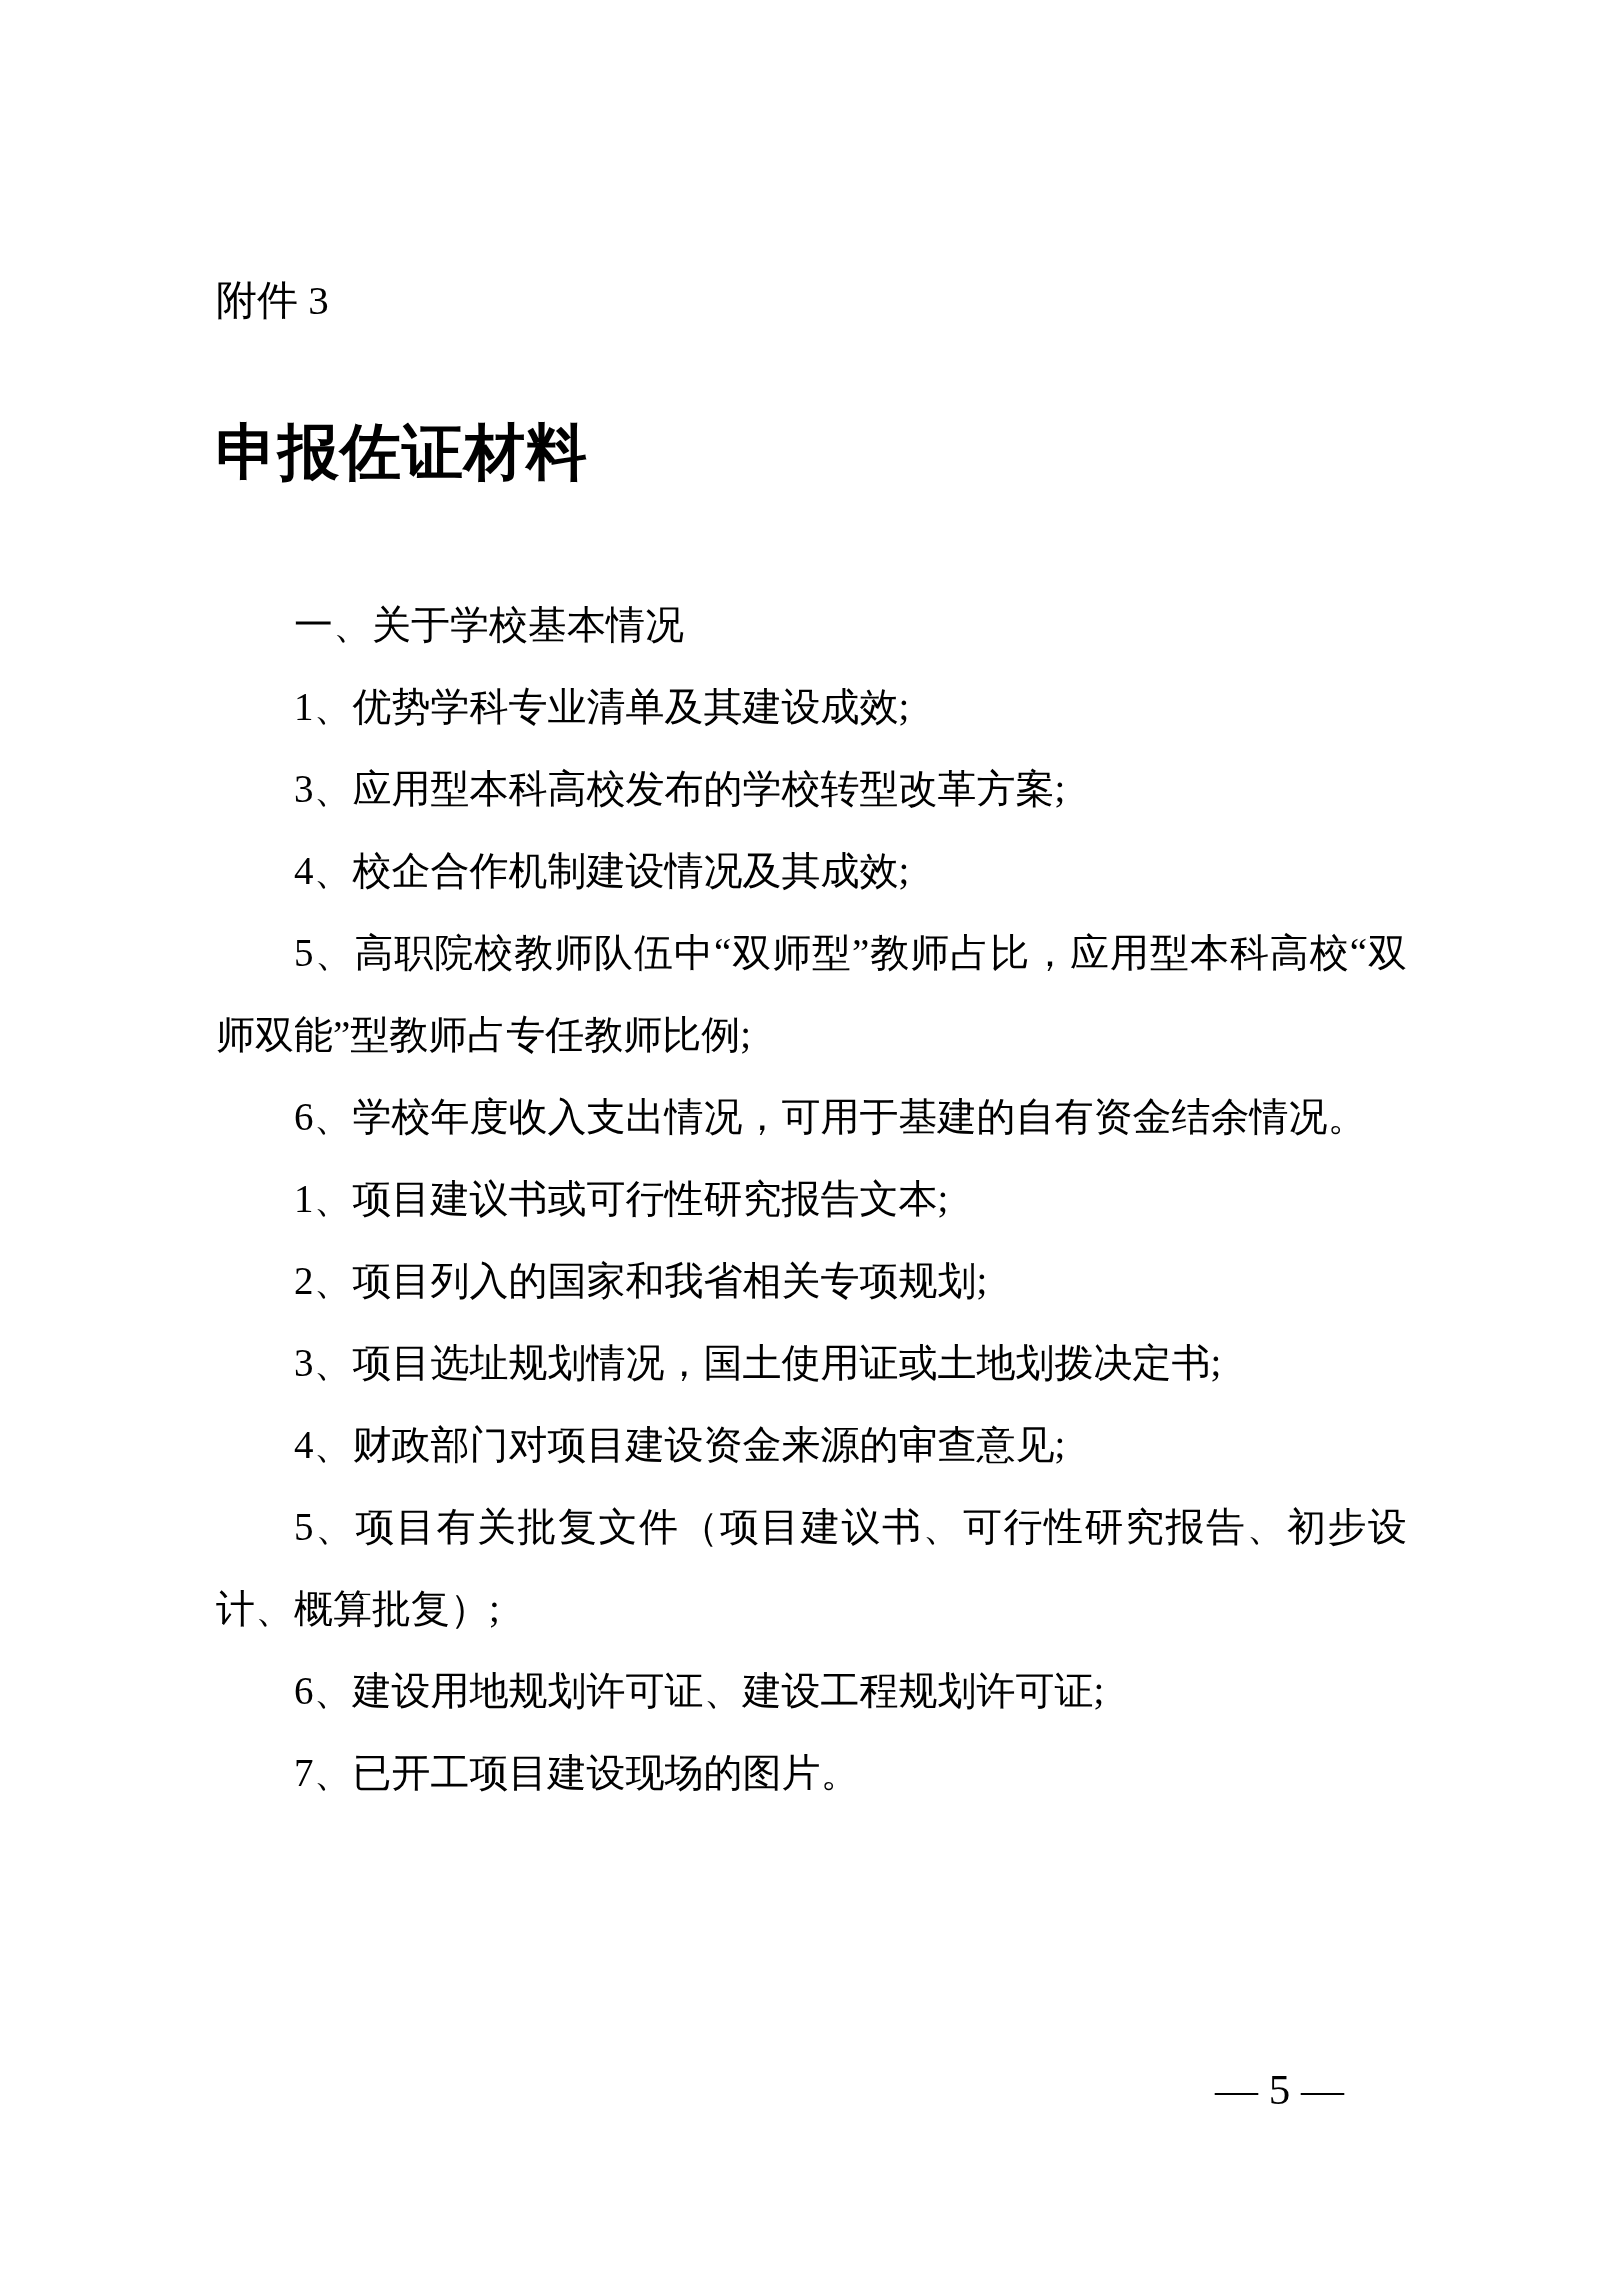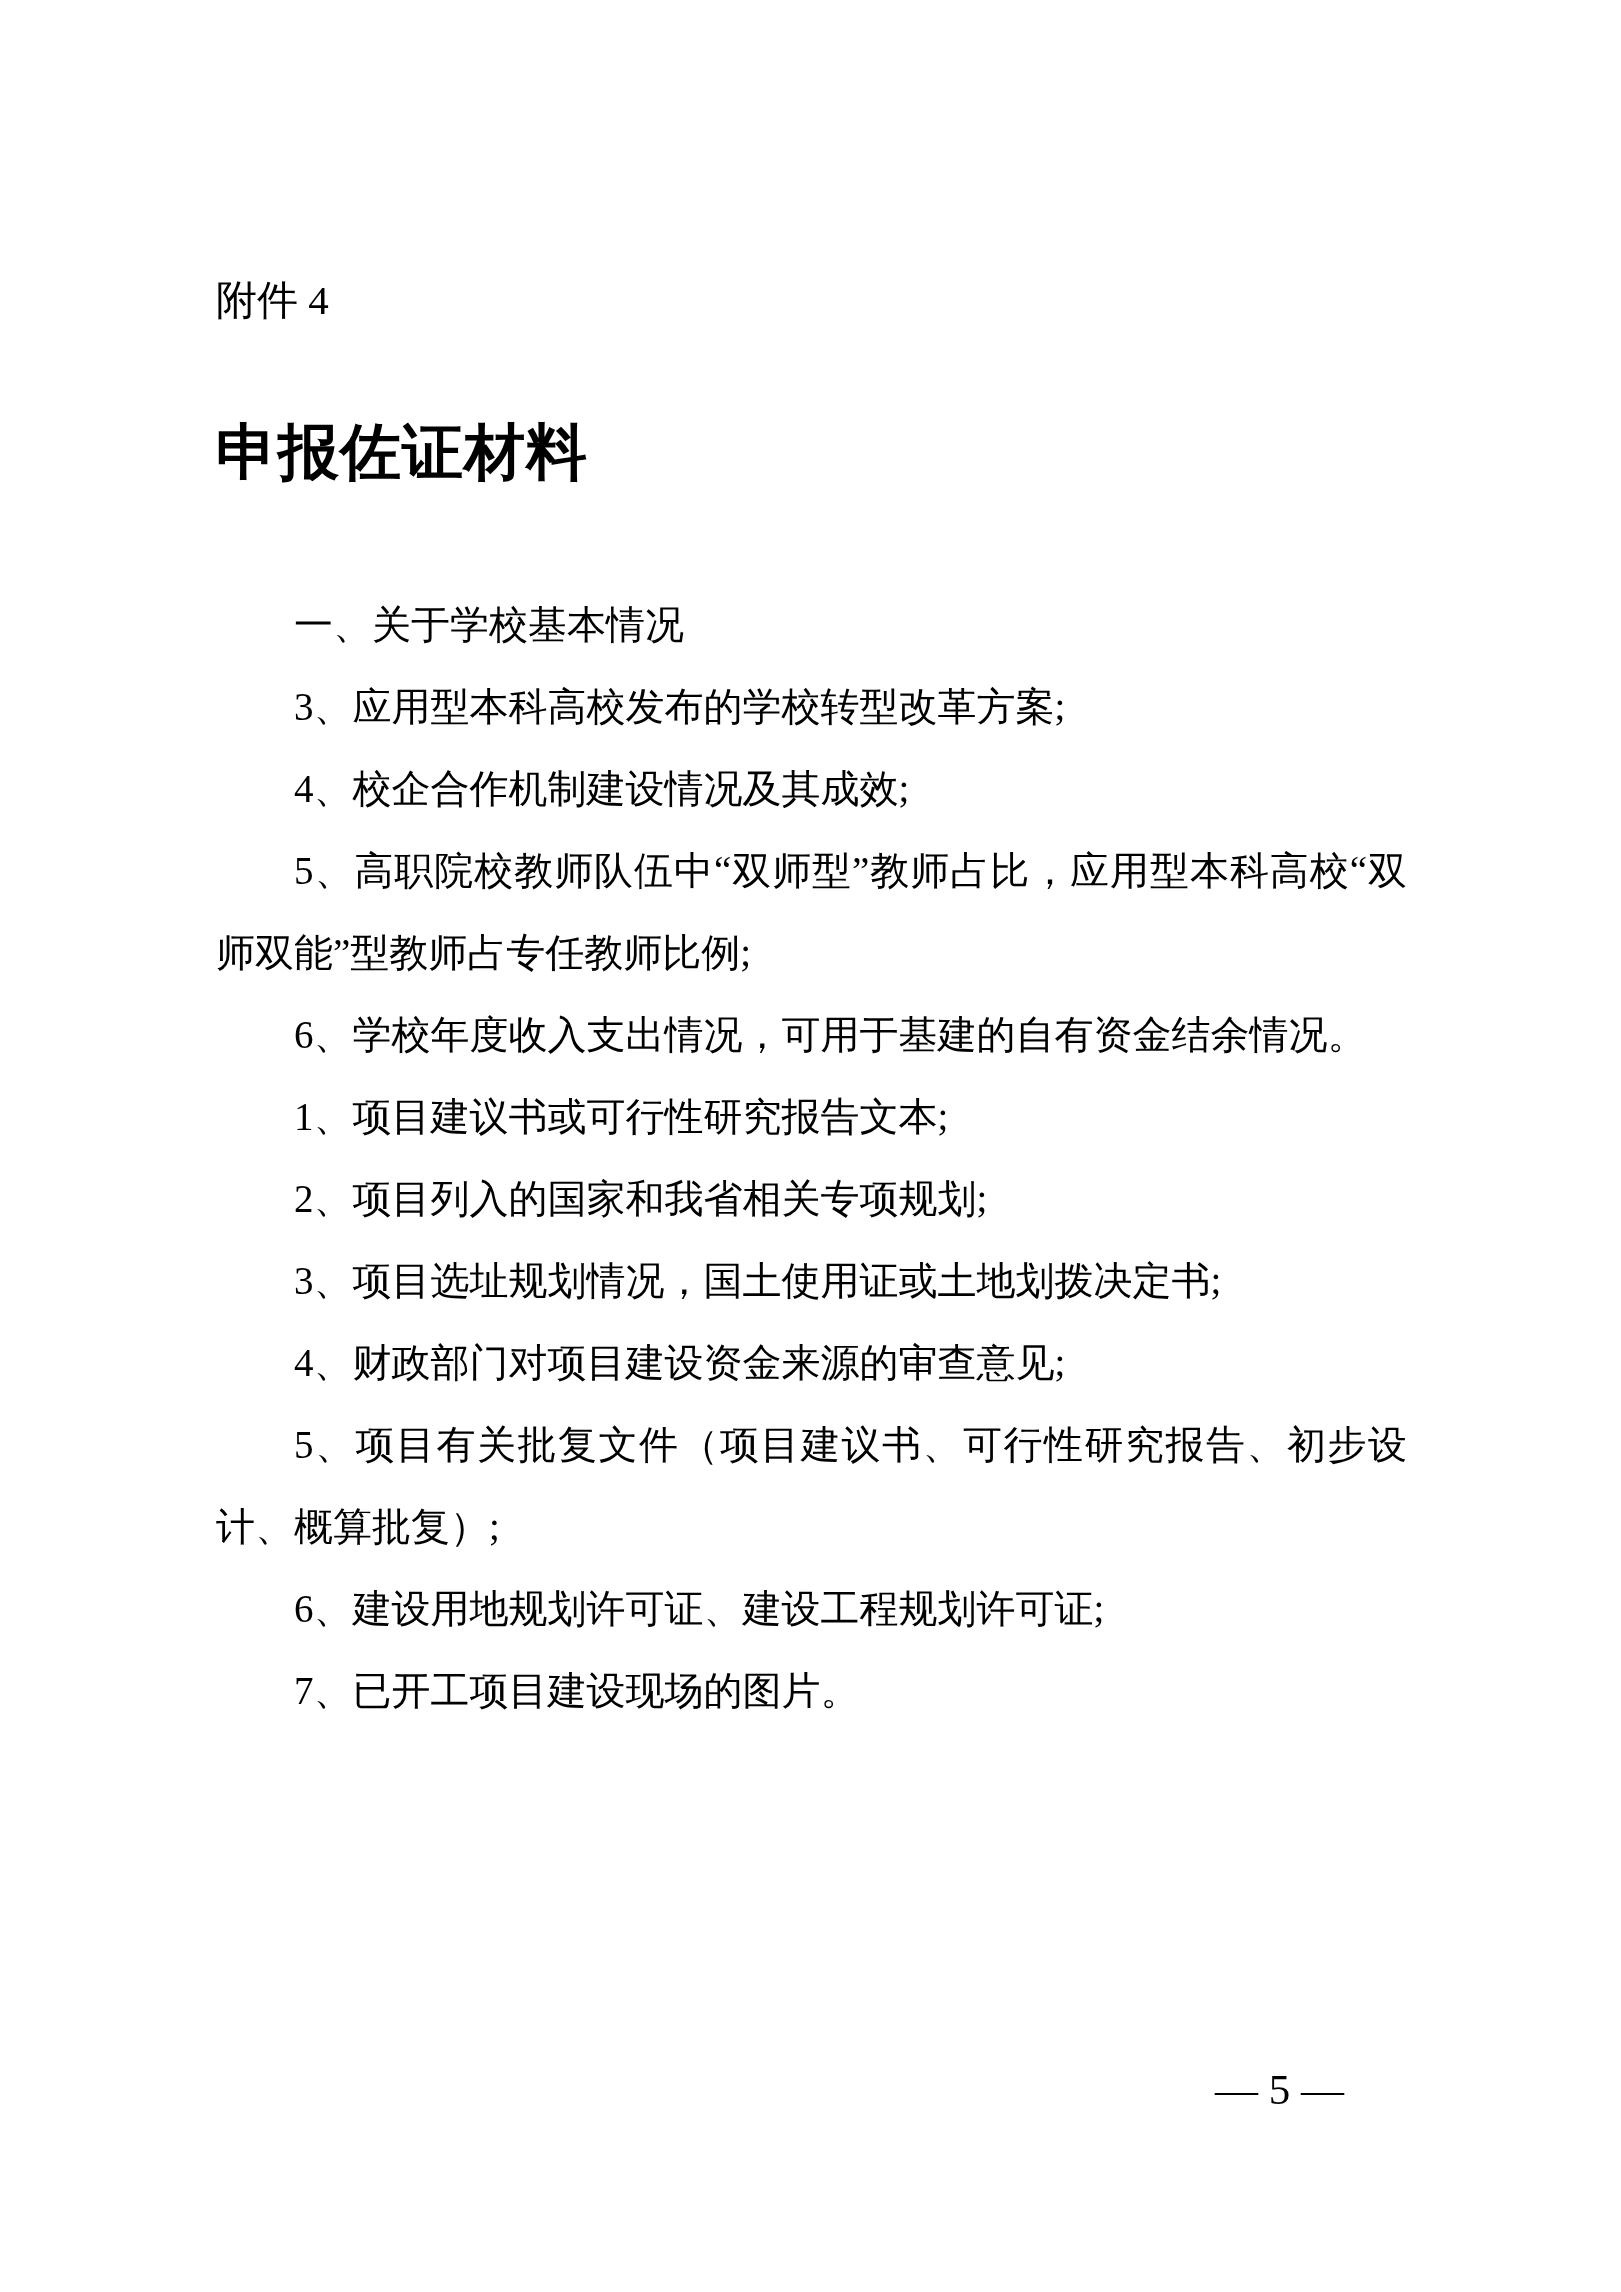--- a/index.html
+++ b/index.html
@@ -65,28 +65,29 @@
     line-height: 1.1;
     font-family: "Liberation Serif", "DejaVu Serif", serif;
     white-space: pre;
   }
 </style>
 </head>
 <body>
 
 <div class="page">
 
-  <div class="attachment-label">附件 4</div>
+  <div class="attachment-label">附件 3</div>
 
   <div class="doc-title">申报佐证材料</div>
 
   <div class="doc-body">
 
     <p class="section-heading">一、关于学校基本情况</p>
 
+    <p>1、优势学科专业清单及其建设成效;</p>
     <p>3、应用型本科高校发布的学校转型改革方案;</p>
     <p>4、校企合作机制建设情况及其成效;</p>
     <p>5、高职院校教师队伍中“双师型”教师占比，应用型本科高校“双师双能”型教师占专任教师比例;</p>
     <p>6、学校年度收入支出情况，可用于基建的自有资金结余情况。</p>
 
 
     <p>1、项目建议书或可行性研究报告文本;</p>
     <p>2、项目列入的国家和我省相关专项规划;</p>
     <p>3、项目选址规划情况，国土使用证或土地划拨决定书;</p>
     <p>4、财政部门对项目建设资金来源的审查意见;</p>

